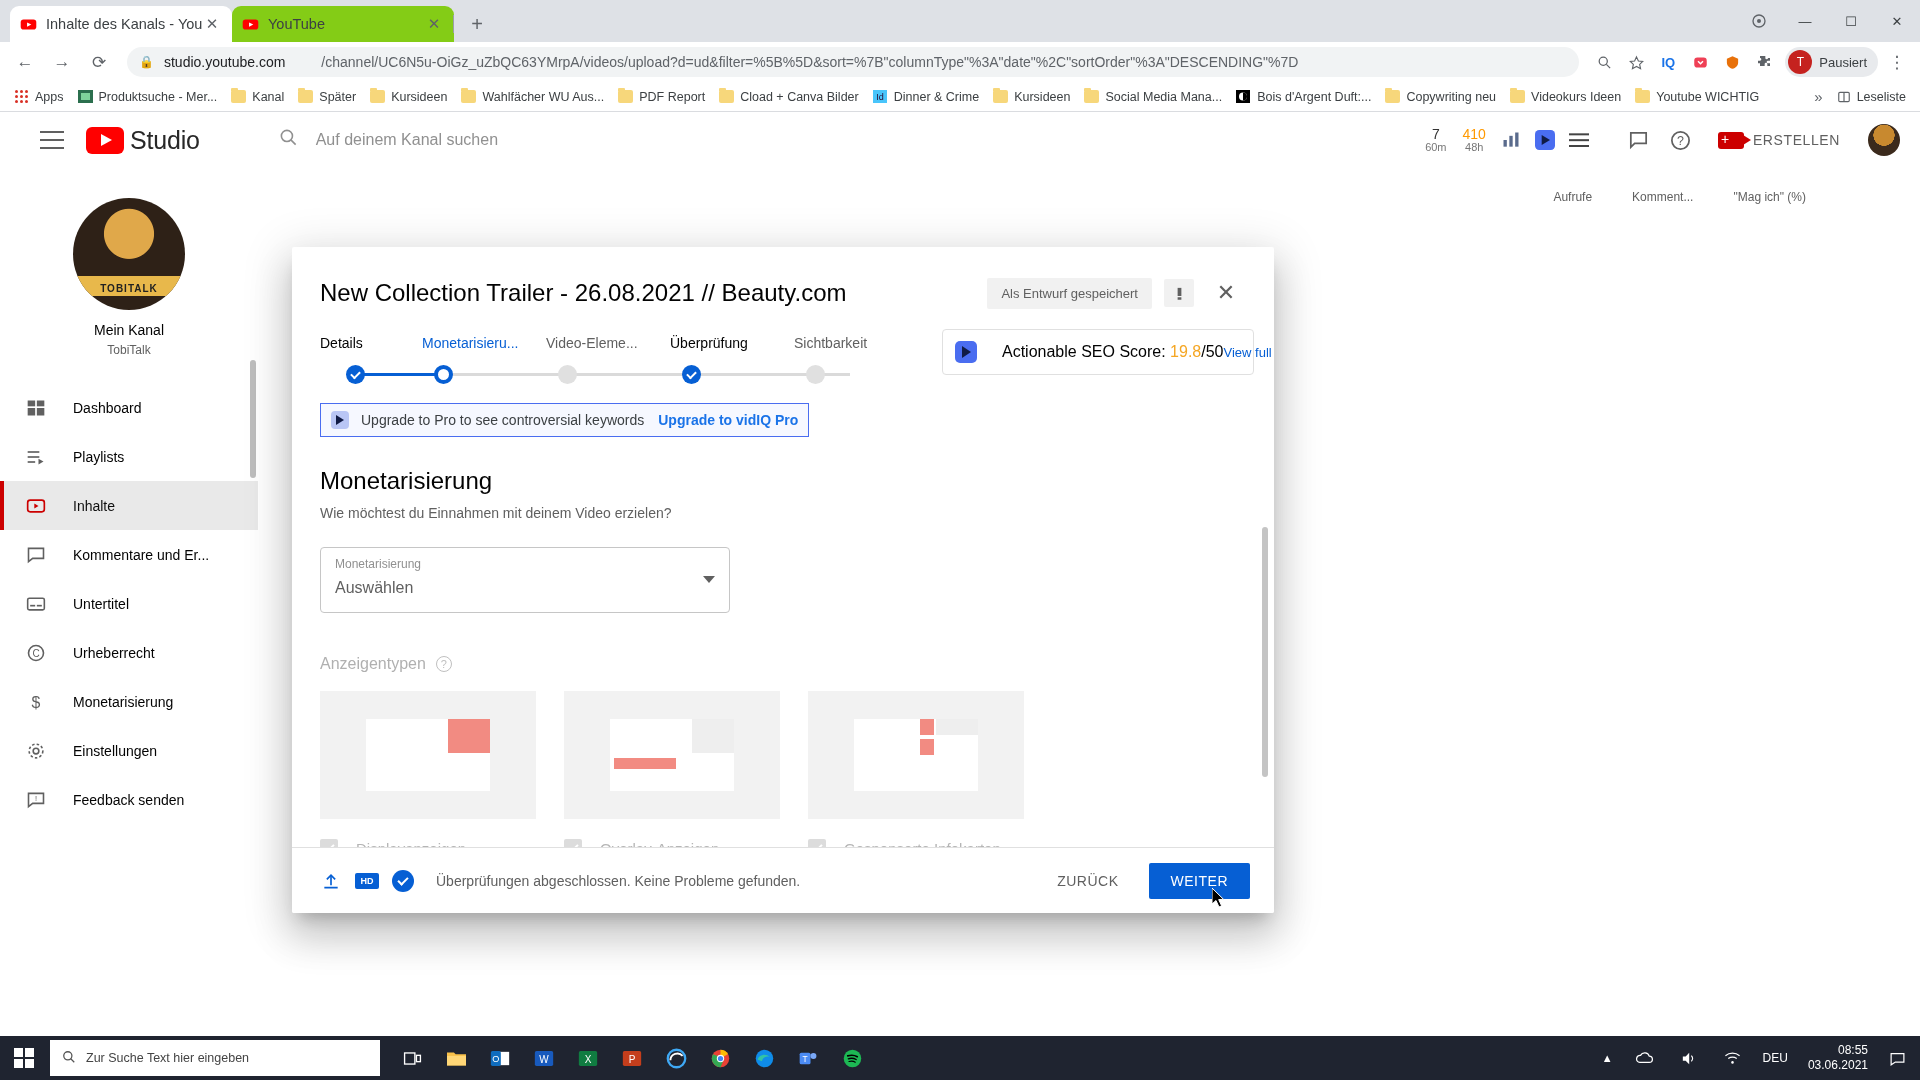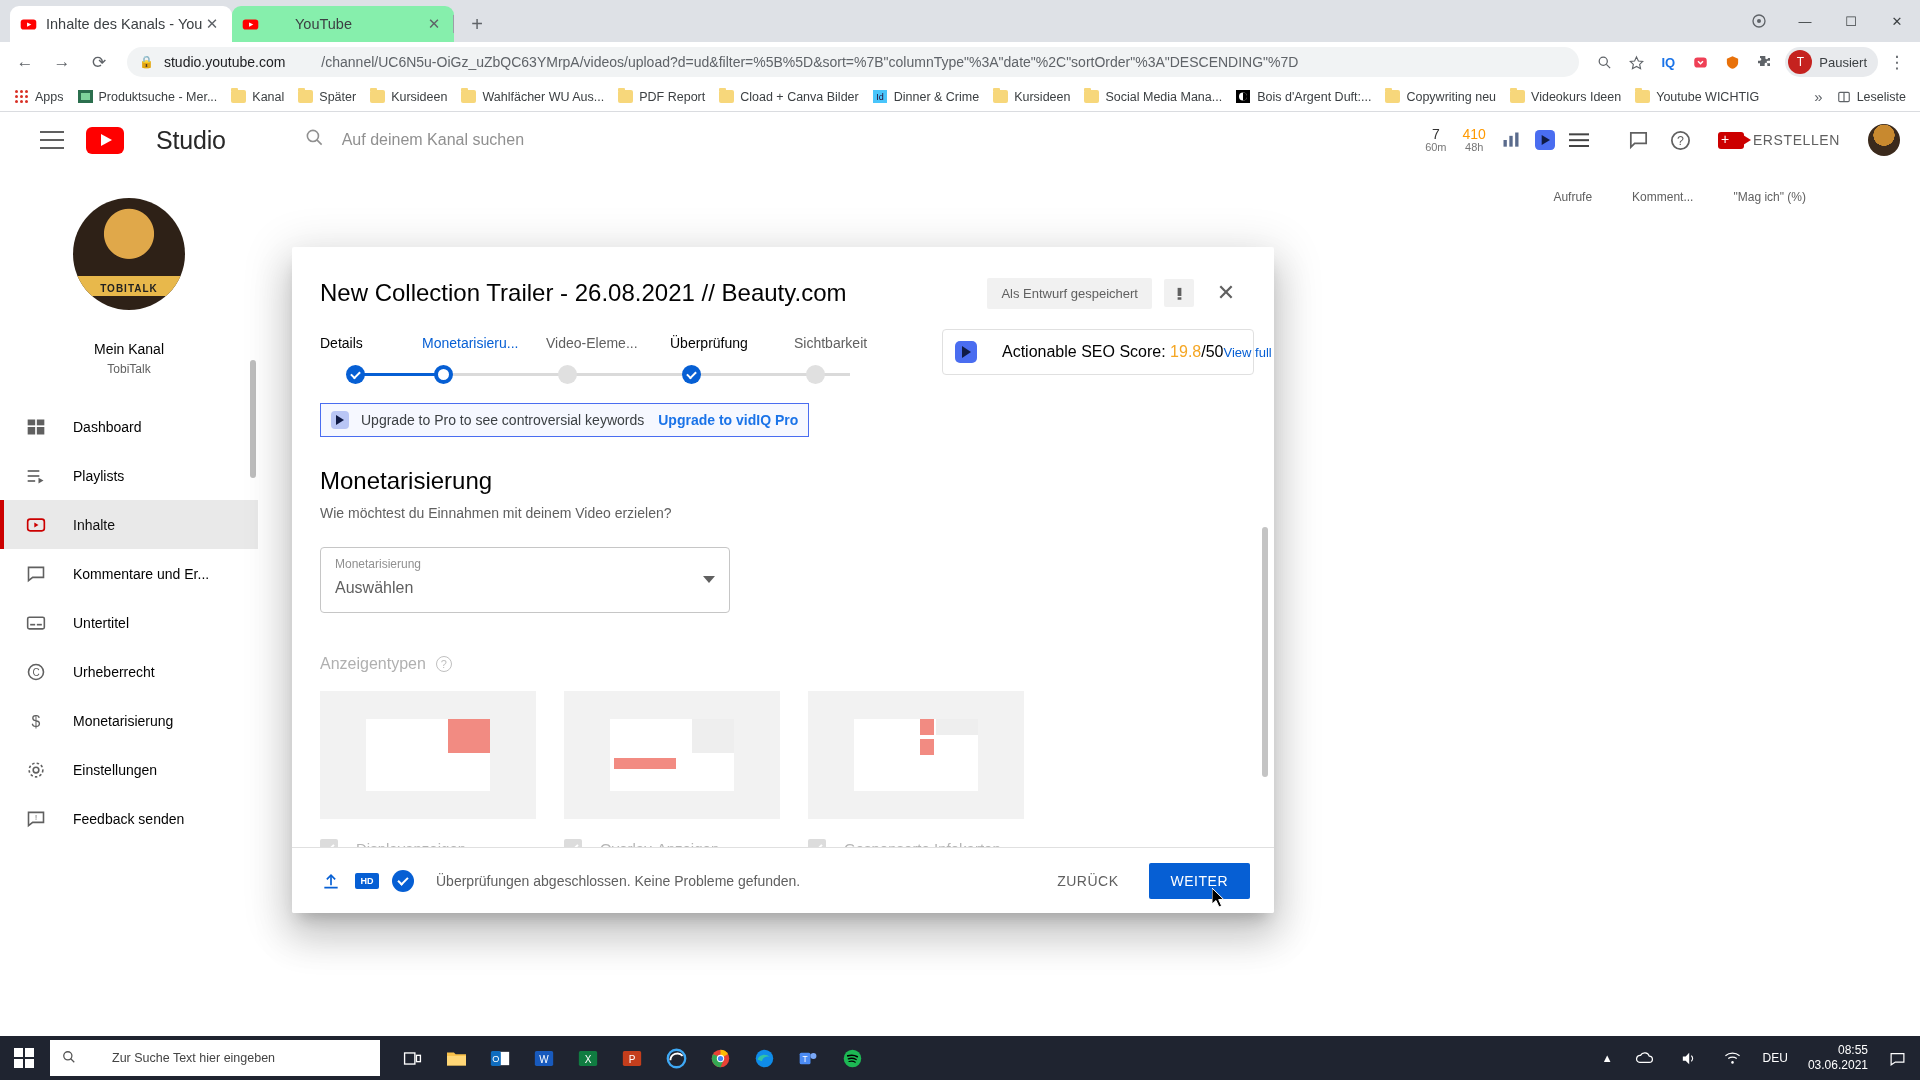--- a/index.html
+++ b/index.html
@@ -10,21 +10,21 @@
     -webkit-font-smoothing: antialiased;
   }
   
   #browser { width:1920px; height:1036px; background:#dee1e6; position:relative; }
   .tabstrip { height:42px; background:#dee1e6; display:flex; align-items:flex-end; padding-left:10px; }
   .tab {
     height:36px; width:222px; border-radius:9px 9px 0 0; display:flex; align-items:center;
     padding:0 10px; font-size:14.5px; color:#3c4043; position:relative;
   }
   .tab.active { background:#fff; }
-  .tab.inactive { background:#86efac;gap:27px; }
+  .tab.inactive { background:#84cc16; }
   .tab .tfav { width:17px; height:17px; margin-right:9px; flex:0 0 17px; display:block; }
   .tab .ttitle { flex:1; white-space:nowrap; overflow:hidden; text-overflow:clip; font-size:14.5px; }
   .tab .tclose { width:20px; height:20px; display:flex; align-items:center; justify-content:center; color:#5f6368; font-size:15px; flex:0 0 20px;}
   .tab.inactive:after{content:"";position:absolute;right:0;top:9px;height:18px;width:1px;background:#9aa0a6;}
   .newtab { width:30px;height:30px;margin-left:8px;margin-bottom:3px;display:flex;align-items:center;justify-content:center;color:#5f6368;font-size:20px;}
   .winbtns { margin-left:auto; display:flex; align-items:center; height:42px; }
   .winbtn { width:46px; height:42px; display:flex;align-items:center;justify-content:center;color:#3c4043;font-size:13px;}
 
   .omnirow { height:40px; background:#fff; display:flex; align-items:center; padding:0 8px; }
   .navbtn { width:34px;height:34px;border-radius:50%;display:flex;align-items:center;justify-content:center;color:#5f6368;font-size:17px;margin-right:3px;}
@@ -52,21 +52,21 @@
   .bm-grid i{background:#d93025;display:block;width:3px;height:3px;border-radius:50%;}
   .bm-right{margin-left:auto;display:flex;align-items:center;}
   .overflowbm{padding:0 8px;color:#5f6368;font-size:15px;}
   .readinglist{display:flex;align-items:center;padding:0 6px;font-size:12.5px;color:#3c4043;}
 
   
   #page{position:absolute;top:112px;left:0;width:1920px;height:924px;background:#fff;overflow:hidden;}
   .yt-header{height:56px;display:flex;align-items:center;padding:0 20px;background:#fff;}
   .hamburger{width:24px;height:18px;display:flex;flex-direction:column;justify-content:space-between;margin:0 22px 0 20px;}
   .hamburger i{display:block;height:2px;background:#606060;}
-  .ytlogo{display:flex;align-items:center;gap:26px;}
+  .ytlogo{display:flex;align-items:center;}
   .ytplay{width:38px;height:27px;background:#ff0000;border-radius:6px;display:flex;align-items:center;justify-content:center;margin-right:6px;}
   .ytplay:after{content:"";border-left:11px solid #fff;border-top:6.5px solid transparent;border-bottom:6.5px solid transparent;margin-left:3px;}
   .studio-word{font-size:25px;color:#282828;letter-spacing:-.2px;}
   .yt-search{margin-left:79px;display:flex;align-items:center;width:404px;height:30px;color:#909090;font-size:16px;}
   .yt-search .sicon{margin-right:18px;color:#909090;font-size:17px;}
   .vidiq-metrics{margin-left:auto;display:flex;align-items:center;gap:0;}
   .metric{display:flex;flex-direction:column;align-items:center;padding:0 8px;line-height:1.05;}
   .metric .m1{font-size:14px;color:#333;}
   .metric .m2{font-size:11px;color:#777;}
   .metric.orange .m1{color:#f90;}
@@ -78,21 +78,21 @@
   .create-cam:after{content:"";position:absolute;right:-7px;top:3px;border-left:8px solid #cc0000;border-top:5.5px solid transparent;border-bottom:5.5px solid transparent;}
   .create-cam:before{content:"+";position:absolute;left:3px;top:-2px;color:#fff;font-size:14px;line-height:19px;}
   .avatar-hdr{width:32px;height:32px;border-radius:50%;margin-left:12px;background:radial-gradient(circle at 50% 35%, #c8892f 0 40%, #3b2a1c 41% 100%);}
 
   .yt-body{display:flex;height:868px;}
   .yt-side{width:258px;background:#fff;padding-top:18px;position:relative;}
   .side-channel{display:flex;flex-direction:column;align-items:center;padding:12px 0 26px;}
   .side-av{width:112px;height:112px;border-radius:50%;background:radial-gradient(circle at 50% 32%,#e0a84a 0 26%,#2e2117 27% 100%);position:relative;overflow:hidden;}
   .side-av .band{position:absolute;bottom:14px;left:0;right:0;height:20px;background:#e8b84b;}
   .side-av .bandtext{position:absolute;bottom:16px;left:0;right:0;text-align:center;font-size:10px;color:#222;font-weight:bold;letter-spacing:1px;}
-  .side-name{font-size:14px;color:#030303;margin-top:31px;text-align:center;}
+  .side-name{font-size:14px;color:#030303;margin-top:12px;text-align:center;}
   .side-sub{font-size:12px;color:#606060;margin-top:5px;}
   .side-item{height:49px;display:flex;align-items:center;padding-left:24px;font-size:14px;color:#030303;position:relative;}
   .side-item .sicn{width:24px;height:24px;margin-right:25px;display:flex;align-items:center;justify-content:center;color:#606060;}
   .side-item.active{background:#e9e9e9;color:#0f0f0f;}
   .side-item.active:before{content:"";position:absolute;left:0;top:0;bottom:0;width:4px;background:#cc0000;}
   .side-item.active .sicn{color:#cc0000;}
   .side-scroll{position:absolute;right:2px;top:192px;width:6px;height:118px;background:#bdbdbd;border-radius:3px;}
 
   .yt-main{flex:1;padding:0 24px;position:relative;}
   .main-cols{display:flex;justify-content:flex-end;gap:40px;font-size:12px;color:#606060;padding-top:22px;padding-right:90px;}
@@ -167,21 +167,21 @@
   .foot-btns{margin-left:auto;display:flex;align-items:center;gap:14px;}
   .btn-text{font-size:14px;color:#606060;letter-spacing:.5px;padding:10px 16px;}
   .btn-prim{background:#065fd4;color:#fff;font-size:14px;letter-spacing:.5px;padding:10px 22px;border-radius:2px;position:relative;}
   .cursor{position:absolute;left:1212px;top:776px;width:14px;height:20px;z-index:50;}
 
   
   #taskbar{position:absolute;left:0;top:1036px;width:1920px;height:44px;background:#1f2430;display:flex;align-items:center;}
   .tb-start{width:48px;height:44px;display:flex;align-items:center;justify-content:center;}
   .winsq{display:grid;grid-template-columns:9px 9px;grid-template-rows:9px 9px;gap:2.5px;}
   .winsq i{background:#fff;display:block;}
-  .tb-search{width:330px;height:36px;background:#fff;display:flex;align-items:center;padding:0 12px;margin-left:2px;gap:26px;}
+  .tb-search{width:330px;height:36px;background:#fff;display:flex;align-items:center;padding:0 12px;margin-left:2px;}
   .tb-search .si{color:#555;font-size:14px;margin-right:10px;}
   .tb-search span{font-size:12.5px;color:#444;}
   .tb-icons{display:flex;align-items:center;margin-left:10px;gap:0;}
   .tb-ic{width:44px;height:44px;display:flex;align-items:center;justify-content:center;position:relative;}
   .tb-right{margin-left:auto;display:flex;align-items:center;color:#fff;font-size:12px;padding-right:6px;}
   .tb-right .tri{margin:0 10px;font-size:11px;}
   .tb-clock{display:flex;flex-direction:column;align-items:flex-end;line-height:1.25;margin:0 12px;font-size:12px;}
   .tb-note{width:34px;height:44px;display:flex;align-items:center;justify-content:center;}
   .kbd{font-size:12px;margin:0 8px;}
 </style>

